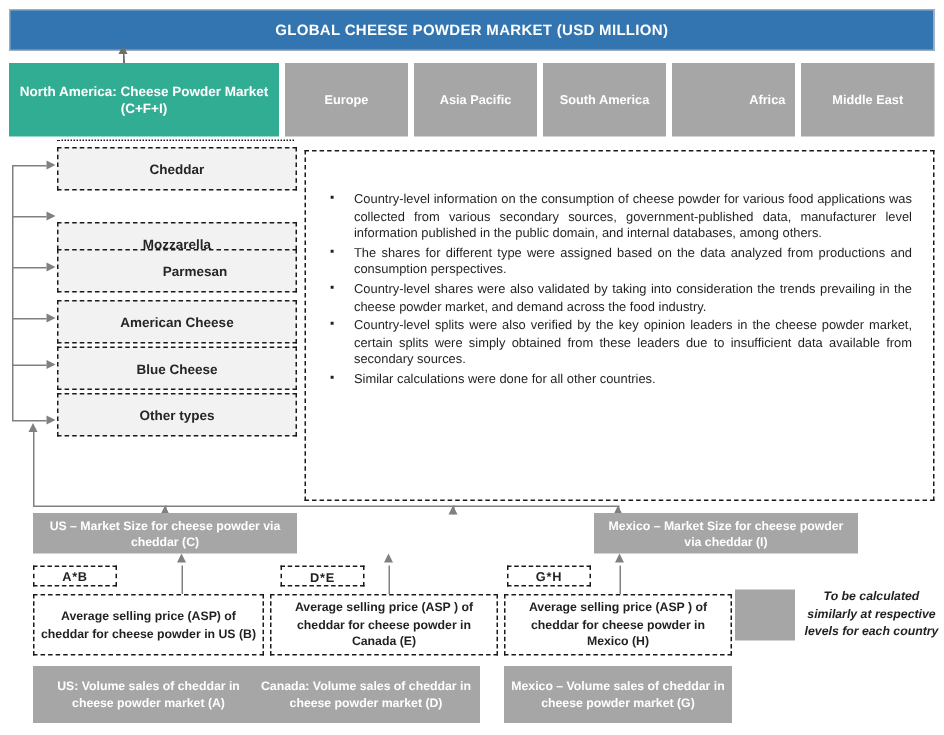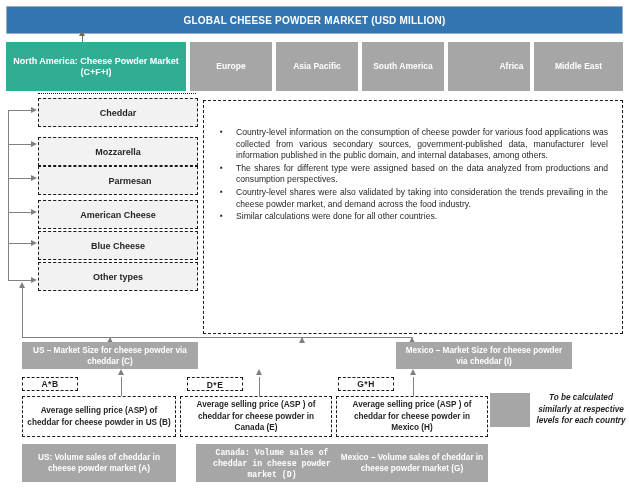--- a/index.html
+++ b/index.html
@@ -191,21 +191,21 @@
   <div class="abs ln-v" style="left:82px;top:41px;height:1px;"></div>
   <div class="abs ln-v" style="left:82px;top:37px;height:5px;background:#6d6d6d;"></div>
   <div class="abs ln-v" style="left:82px;top:36px;height:6px;background:#6d6d6d;"></div>
   <div class="abs arrow-up" style="left:78.5px;top:30px;border-bottom-color:#6d6d6d;"></div>
 
   <div class="abs dotted-h" style="left:38px;top:93px;width:158px;"></div>
 
   <div class="abs type-box" style="top:98px;">
     <span>Cheddar</span>
   </div>
-  <div class="abs type-box" style="top:137px;">
+  <div class="abs type-box" style="top:148px;">
     <span>Mozzarella</span>
   </div>
   <div class="abs type-box" style="top:166px;padding-left:24px;">
     <span>Parmesan</span>
   </div>
   <div class="abs type-box" style="top:200px;">
     <span>American Cheese</span>
   </div>
   <div class="abs type-box" style="top:231px;">
     <span>Blue Cheese</span>
@@ -235,20 +235,21 @@
   <div class="abs arrow-right" style="left:31px;top:276.5px;"></div>
 
   <div class="abs ln-v" style="left:22px;top:288px;height:50px;"></div>
   <div class="abs arrow-up" style="left:18.5px;top:282px;"></div>
 
   <div class="abs note-panel">
     <ul class="note-list">
       <li>Country-level information on the consumption of cheese powder for various food applications was collected from various secondary sources, government-published data, manufacturer level information published in the public domain, and internal databases, among others.</li>
       <li>The shares for different type were assigned based on the data analyzed from productions and consumption perspectives.</li>
       <li>Country-level shares were also validated by taking into consideration the trends prevailing in the cheese powder market, and demand across the food industry.</li>
+      <li>Country-level splits were also verified by the key opinion leaders in the cheese powder market, certain splits were simply obtained from these leaders due to insufficient data available from secondary sources.</li>
       <li>Similar calculations were done for all other countries.</li>
     </ul>
   </div>
 
   <div class="abs ln-h" style="left:22px;top:337px;width:390px;"></div>
 
   <div class="abs ln-v" style="left:110px;top:337px;height:6px;"></div>
   <div class="abs arrow-up" style="left:106.5px;top:337px;"></div>
 
   <div class="abs ln-v" style="left:302px;top:337px;height:6px;"></div>
@@ -289,21 +290,21 @@
   <div class="abs asp-box" style="left:180px;width:152px;">
     <span>Average selling price (ASP ) of cheddar for cheese powder in Canada (E)</span>
   </div>
   <div class="abs asp-box" style="left:336px;width:152px;">
     <span>Average selling price (ASP ) of cheddar for cheese powder in Mexico (H)</span>
   </div>
 
   <div class="abs grey-box vol-box" style="left:22px;width:154px;">
     <span>US: Volume sales of cheddar in cheese powder market (A)</span>
   </div>
-  <div class="abs grey-box vol-box" style="left:196px;width:152px;font-family:Liberation Mono, monospace;">
+  <div class="abs grey-box vol-box" style="left:168px;width:152px;">
     <span>Canada: Volume sales of cheddar in cheese powder market (D)</span>
   </div>
   <div class="abs grey-box vol-box" style="left:336px;width:152px;">
     <span>Mexico – Volume sales of cheddar in cheese powder market (G)</span>
   </div>
 
   <div class="abs legend-swatch"></div>
   <div class="abs legend-text">To be calculated similarly at respective levels for each country</div>
 
 </div>

